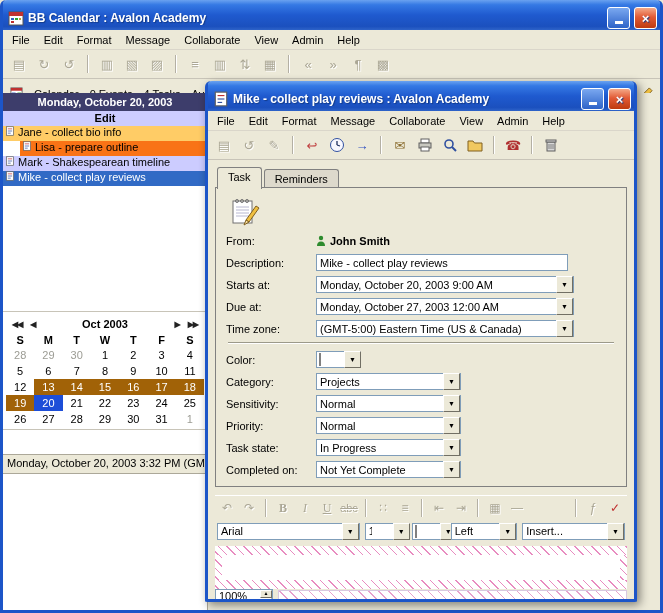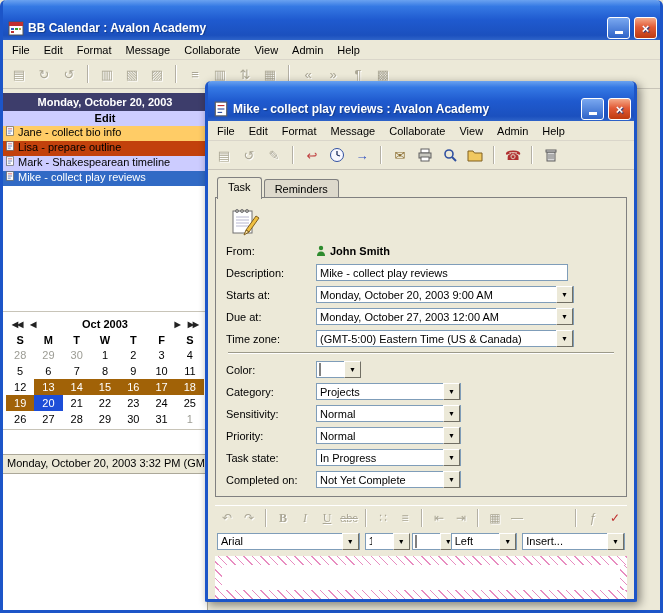--- a/index.html
+++ b/index.html
@@ -3,21 +3,21 @@
 <meta charset="utf-8">
 <style>
   html,body{margin:0;padding:0;background:#9a9a9a;}
   .screen{position:relative;width:663px;height:613px;overflow:hidden;background:#ECE9D8;
     font-family:"Liberation Sans",sans-serif;font-size:11px;color:#000;}
   .win{position:absolute;box-sizing:border-box;border:3px solid #1C55C8;border-top:none;background:#ECE9D8;}
   .main-window{left:0;top:0;width:663px;height:613px;border-radius:6px 6px 0 0;}
   .dialog-window{left:205px;top:81px;width:432px;height:521px;border-radius:6px 6px 2px 2px;
     box-shadow:3px 3px 10px rgba(0,0,0,.45);display:flex;flex-direction:column;z-index:5;}
   
-  .titlebar{height:24px;flex:none;display:flex;align-items:center;gap:4px;padding:16px 3px 0 5px;
+  .titlebar{height:24px;flex:none;display:flex;align-items:center;gap:4px;padding:6px 3px 0 5px;
     background:linear-gradient(180deg,#6AA2F0 0%,#3579E4 16%,#1F5ACF 50%,#1B50BE 88%,#2E63C8 100%);
     border-radius:4px 4px 0 0;color:#fff;font-weight:bold;font-size:12px;text-shadow:1px 1px 1px #123A8A;}
   .tb-title{flex:1;white-space:nowrap;overflow:hidden;}
   .tb-appicon{width:16px;height:16px;display:flex;align-items:center;}
   .cap-btn{width:21px;height:20px;border:1px solid #fff;border-radius:3px;display:flex;
     align-items:center;justify-content:center;color:#fff;font-size:13px;font-weight:bold;cursor:default;}
   .btn-min{background:linear-gradient(#7AA8F0,#2E63C8);}
   .btn-close{background:linear-gradient(#F4A988,#E25B36 45%,#BE3A10);}
   .min-bar{width:8px;height:3px;background:#fff;display:block;margin-top:9px;}
   
@@ -195,21 +195,21 @@
             <span class="ev-icon">
               <svg viewBox="0 0 14 14">
                 <rect x="2" y="1" width="10" height="12" fill="#fff" stroke="#606060"></rect>
                 <line x1="4" y1="4" x2="10" y2="4" stroke="#C03030"></line>
                 <line x1="4" y1="7" x2="10" y2="7" stroke="#3050A0"></line>
                 <line x1="4" y1="10" x2="8" y2="10" stroke="#3050A0"></line>
               </svg>
             </span>
             <span class="ev-label">Jane - collect bio info</span>
           </div>
-          <div class="event-row" style="background: #c2410c;">
+          <div class="event-row" style="background: #f97316; margin-left: 17px;">
             <span class="ev-icon">
               <svg viewBox="0 0 14 14">
                 <rect x="2" y="1" width="10" height="12" fill="#fff" stroke="#606060"></rect>
                 <line x1="4" y1="4" x2="10" y2="4" stroke="#C03030"></line>
                 <line x1="4" y1="7" x2="10" y2="7" stroke="#3050A0"></line>
                 <line x1="4" y1="10" x2="8" y2="10" stroke="#3050A0"></line>
               </svg>
             </span>
             <span class="ev-label">Lisa - prepare outline</span>
           </div>

